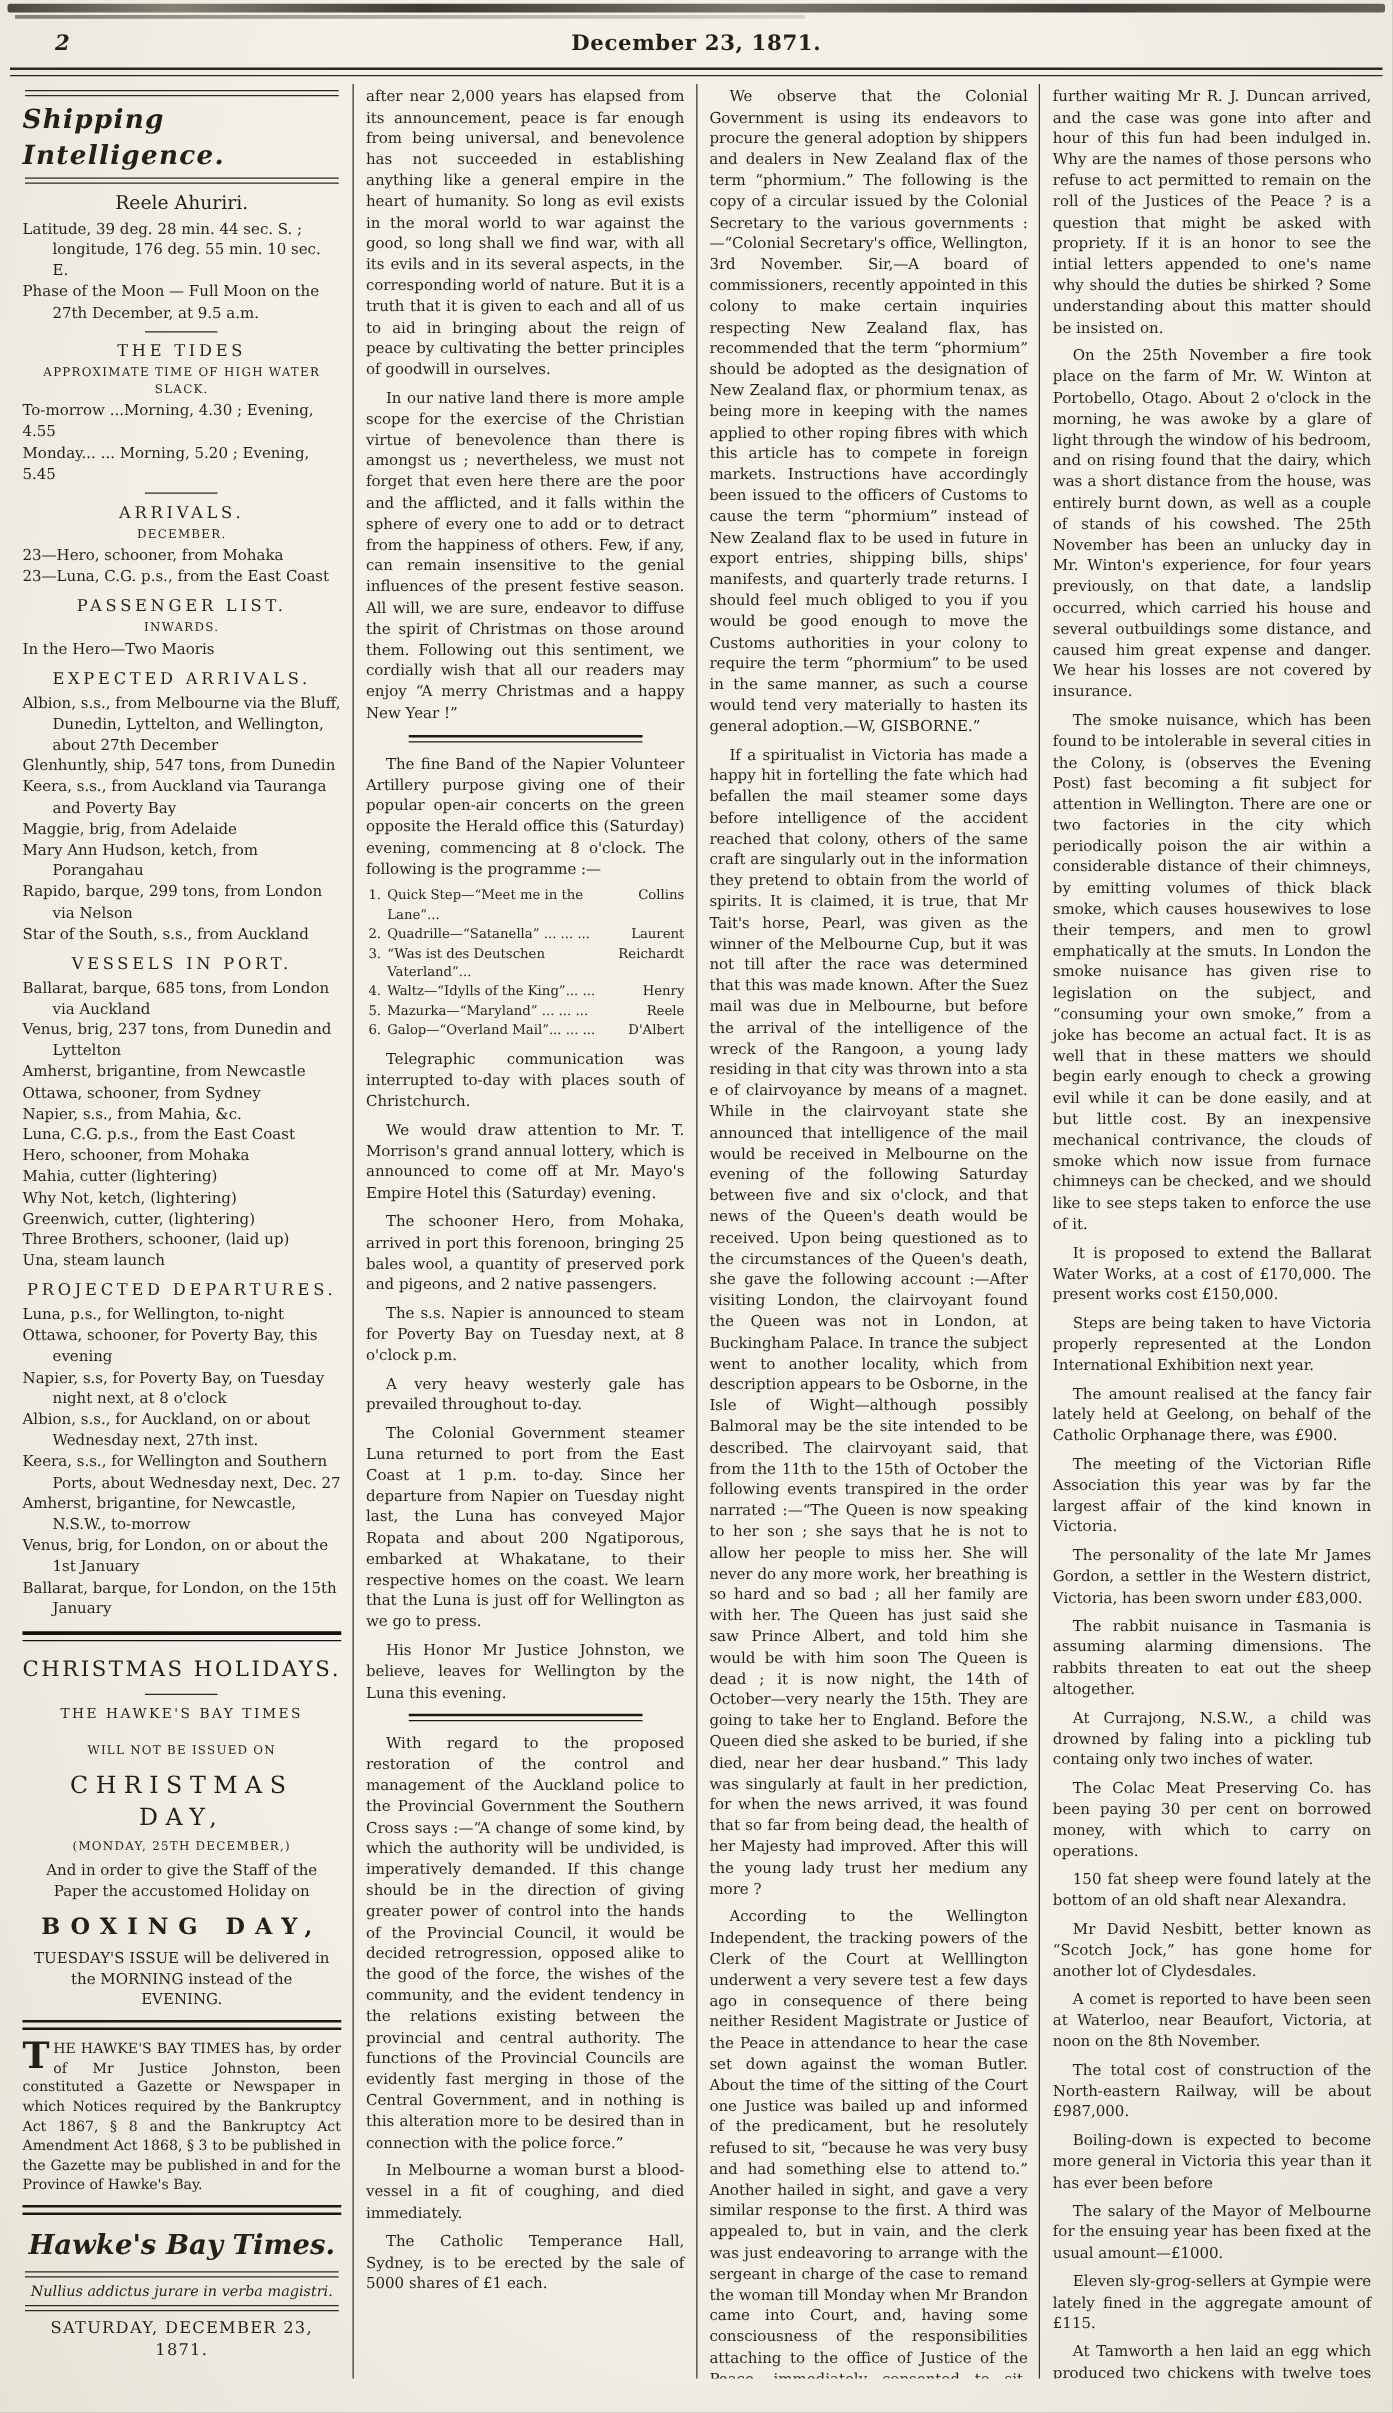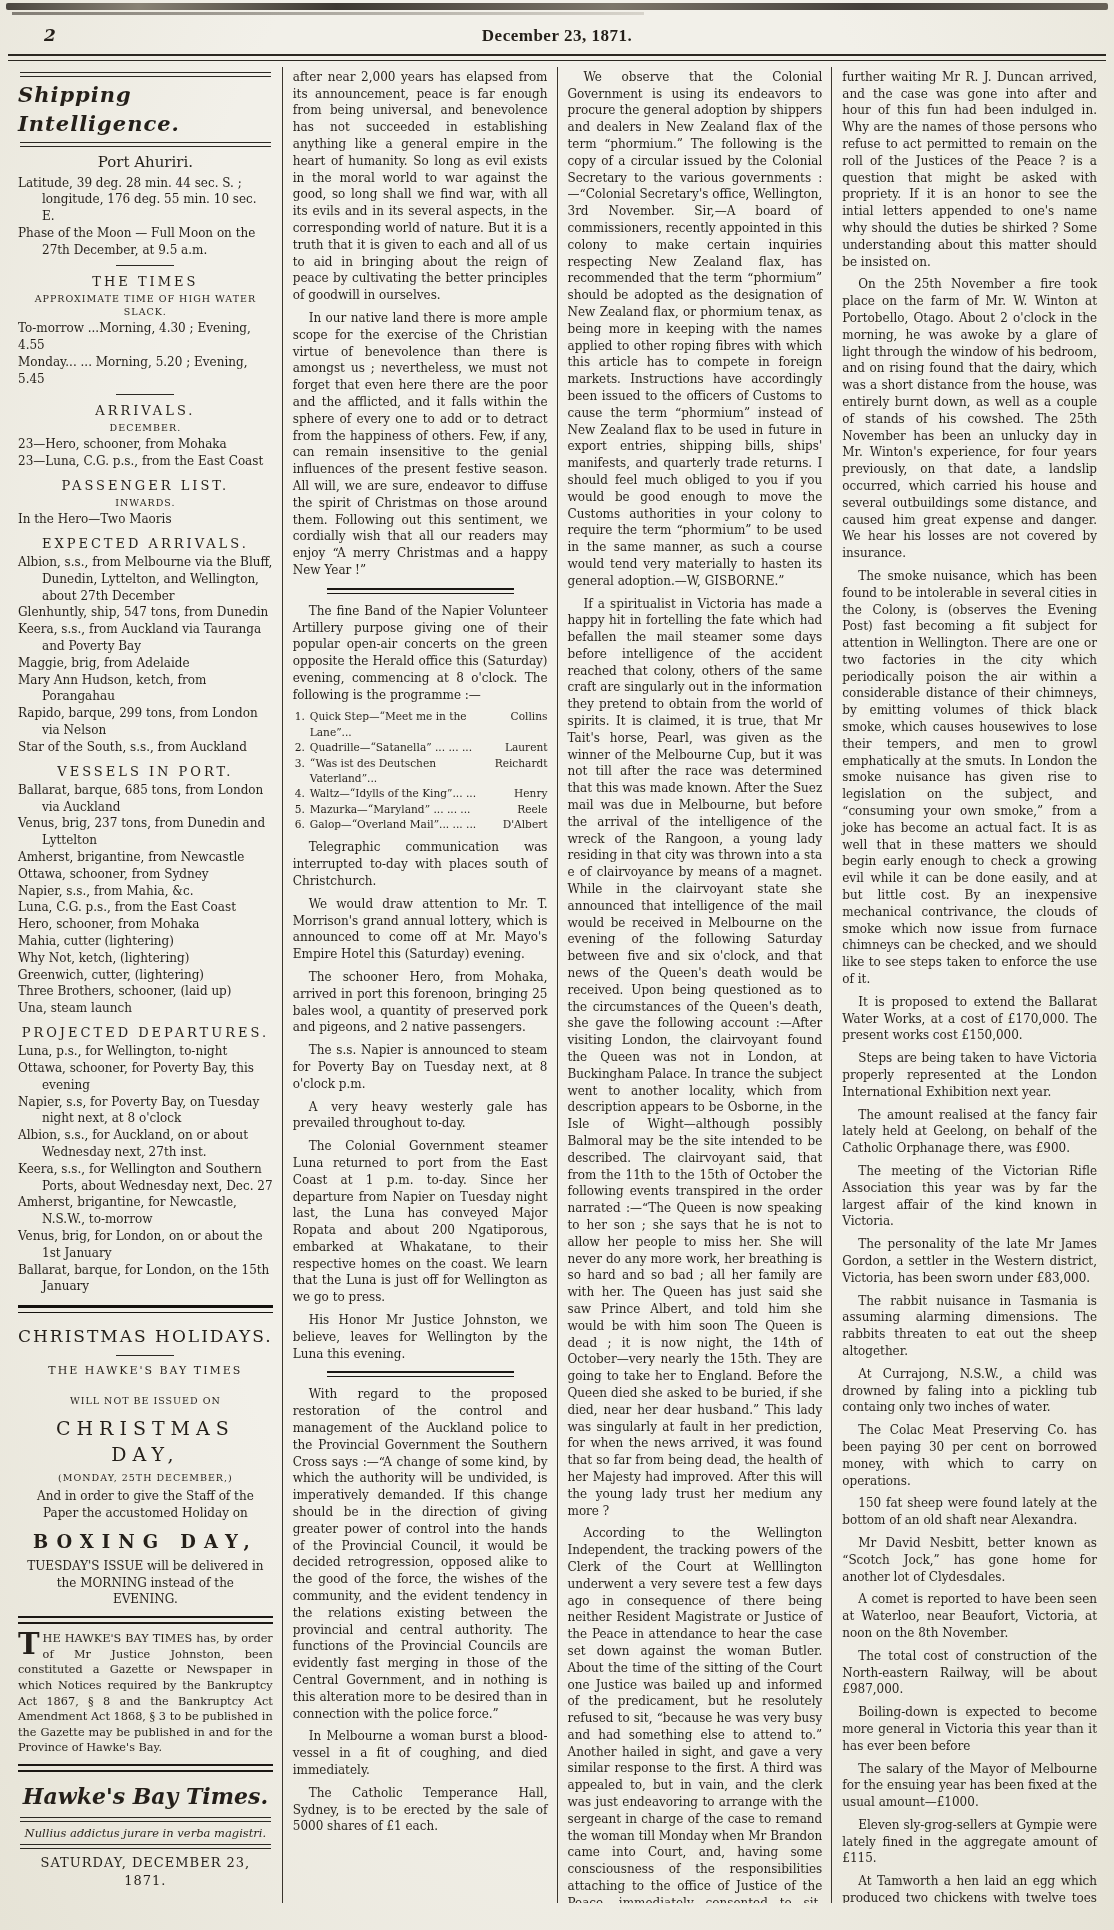--- a/index.html
+++ b/index.html
@@ -10,21 +10,21 @@
     font-size:12px;line-height:1.4;
     background:radial-gradient(ellipse at 50% 38%, #f2f0e9 55%, #e6e3d6 100%);
   }
   .scan1{height:7px;margin:3px 6px 2px;border-radius:2px;opacity:.88;
     background:linear-gradient(90deg,#35302a,#7a7365 12%,#241f19 30%,#6d665a 55%,#2c2722 78%,#554f45);}
   .scan2{height:3px;margin:0 470px 3px 12px;opacity:.65;
     background:linear-gradient(90deg,#4a443c,rgba(122,113,99,0.35));}
   .header{display:grid;grid-template-columns:1fr auto 1fr;align-items:end;padding:6px 44px 6px;}
   .pageno{font-size:17px;font-weight:bold;font-style:italic;}
   .title{font-size:22px;font-weight:bold;letter-spacing:3px;text-align:center;}
-  .hdate{font-size:17px;font-weight:bold;text-align:center;letter-spacing:.5px;font-family:Liberation Serif, serif;}
+  .hdate{font-size:17px;font-weight:bold;text-align:center;letter-spacing:.5px;}
   .head-rule{height:4px;margin:0 8px 6px;border-top:2px solid #2b2721;border-bottom:1px solid #2b2721;}
   .cols{display:flex;align-items:stretch;margin:0 8px;height:1836px;overflow:hidden;}
   .col{flex:1 1 0;padding:2px 9px 0 10px;overflow:hidden;}
   .col + .col{border-left:1px solid #3a342c;}
 
   p{margin:0;}
   .para,.cont{text-align:justify;margin:0 0 6px;}
   .para{text-indent:16px;}
   .ctr{text-align:center;margin:4px 6px 5px;}
   .hang{padding-left:24px;text-indent:-24px;margin:0;}
@@ -63,25 +63,25 @@
   <div class="header">
     <span class="pageno">2</span>
     <span class="hdate">December 23, 1871.</span>
   </div>
   <div class="head-rule"></div>
   <div class="cols" id="cols">
       <div class="col">
         <div class="rule squiggle"></div>
         <div class="bl">Shipping Intelligence.</div>
         <div class="rule squiggle"></div>
-        <div class="c1">Port Ahuriri.</div>
+        <div class="c1">Reele Ahuriri.</div>
         <p class="hang">Latitude, 39 deg. 28 min. 44 sec. S. ; longitude, 176 deg. 55 min. 10 sec. E.</p>
         <p class="hang">Phase of the Moon — Full Moon on the 27th December, at 9.5 a.m.</p>
         <div class="rule short"></div>
-        <div class="c2">THE TIMES</div>
+        <div class="c2">THE TIDES</div>
         <div class="c3">APPROXIMATE TIME OF HIGH WATER SLACK.</div>
         <p class="line">To-morrow ...Morning, 4.30 ; Evening, 4.55</p>
         <p class="line">Monday... ... Morning, 5.20 ; Evening, 5.45</p>
         <div class="rule short"></div>
         <div class="c2">ARRIVALS.</div>
         <div class="c3">DECEMBER.</div>
         <p class="hang">23—Hero, schooner, from Mohaka</p>
         <p class="hang">23—Luna, C.G. p.s., from the East Coast</p>
         <div class="c2">PASSENGER LIST.</div>
         <div class="c3">INWARDS.</div>

